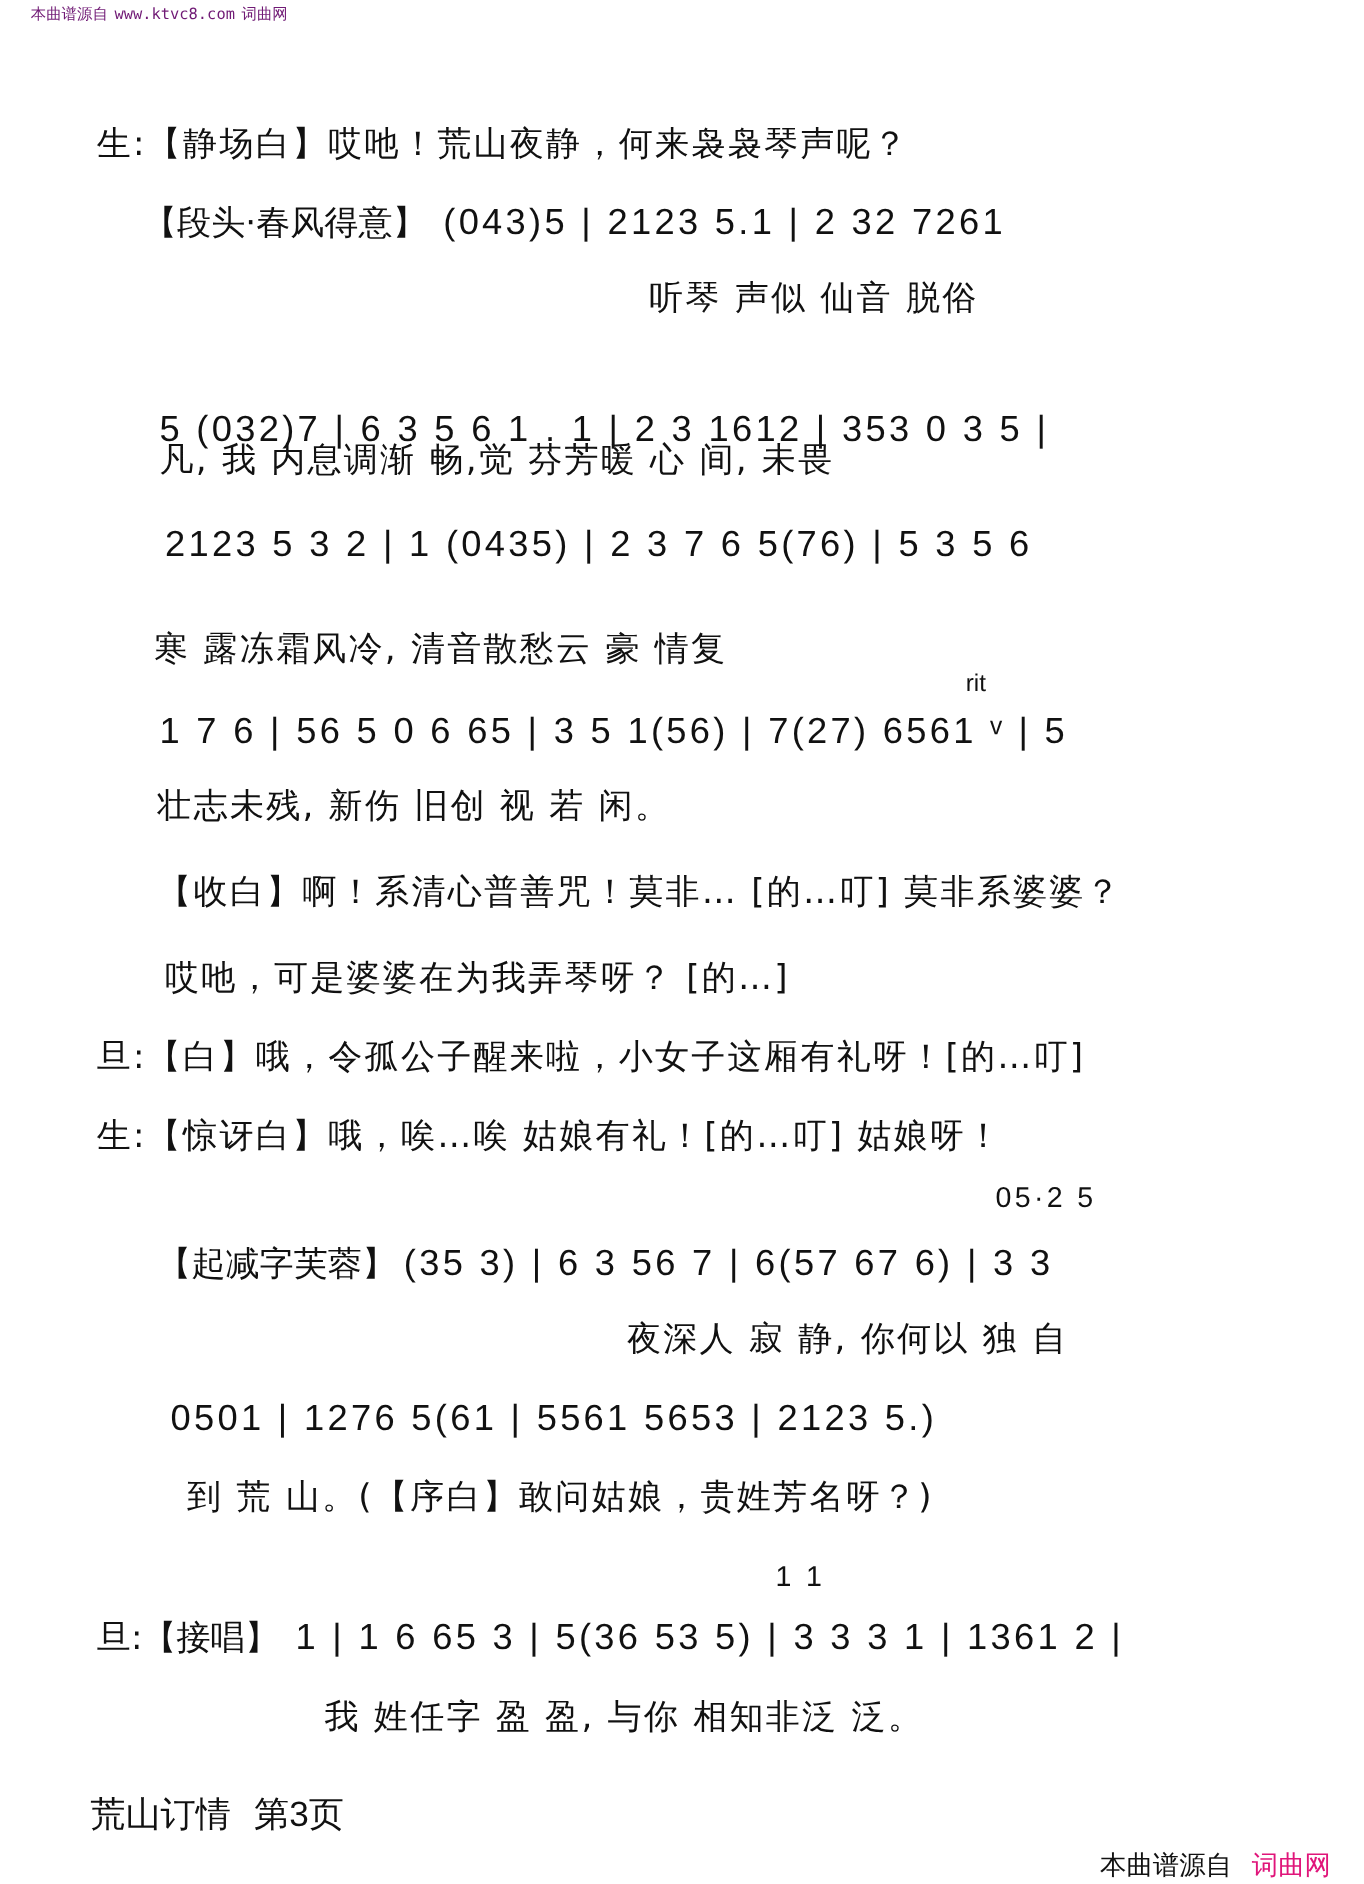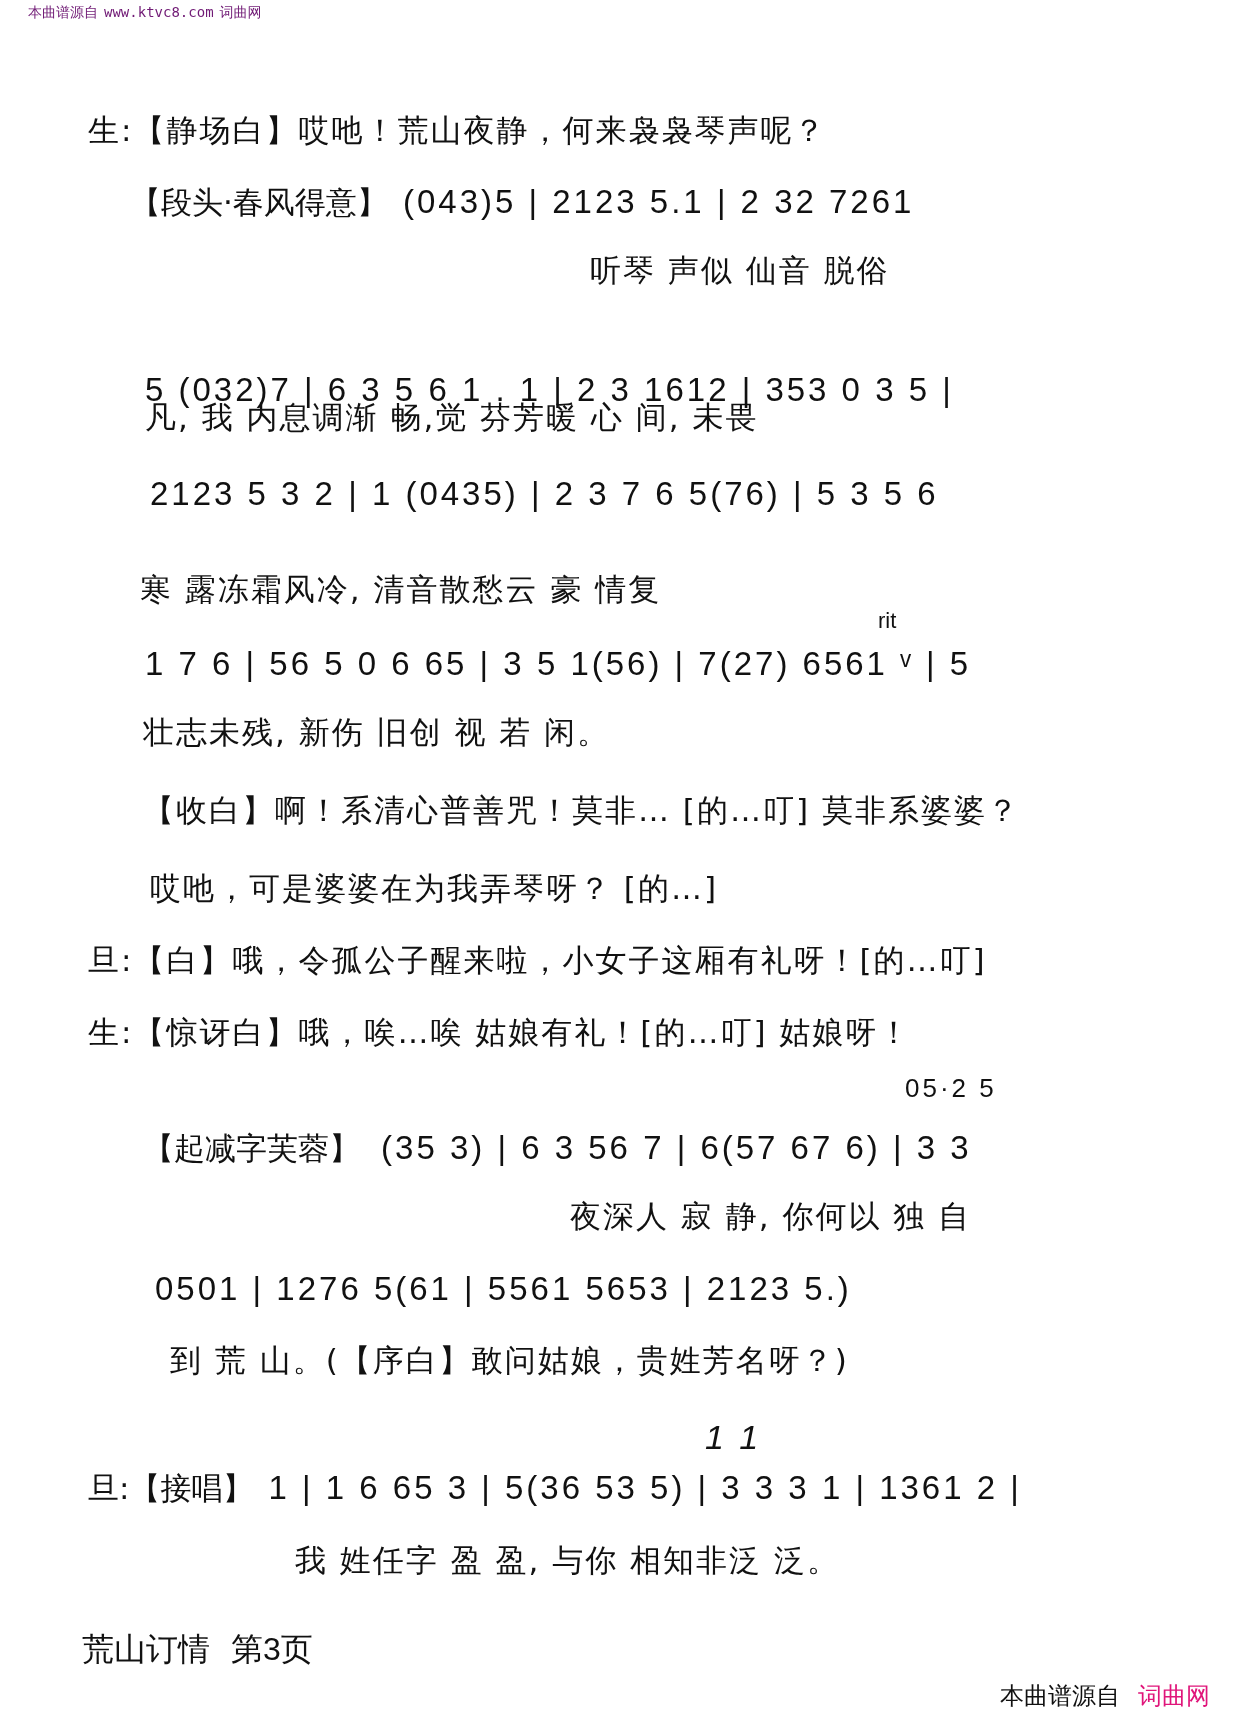--- a/index.html
+++ b/index.html
@@ -43,28 +43,28 @@
 <div class="abs lyrics" style="left:143px; top:712px;text-align:center;">壮志未残,     新伤  旧创       视     若       闲。</div>
 
 <div class="abs dialog" style="left:143px; top:790px;">【收白】啊！系清心普善咒！莫非… [的…叮] 莫非系婆婆？</div>
 <div class="abs dialog" style="left:150px; top:868px;">哎吔，可是婆婆在为我弄琴呀？ [的…]</div>
 <div class="abs dialog" style="left:88px; top:940px;">旦:【白】哦，令孤公子醒来啦，小女子这厢有礼呀！[的…叮]</div>
 <div class="abs dialog" style="left:88px; top:1012px;">生:【惊讶白】哦，唉…唉 姑娘有礼！[的…叮] 姑娘呀！</div>
 
 <div class="abs notes" style="left:905px; top:1073px; font-size:26px;">05·2 5</div>
 <div class="abs" style="left:143px; top:1128px;">
   <span class="label">【起减字芙蓉】</span>
-  <span class="notes" style="margin-left:16px;">(35 3) | 6 3  56 7 | 6(57  67 6) | 3 3</span>
+  <span class="notes" style="margin-left:2px;">(35 3) | 6 3  56 7 | 6(57  67 6) | 3 3</span>
 </div>
 <div class="abs lyrics" style="left:570px; top:1196px;">夜深人 寂  静,   你何以 独 自</div>
 
 <div class="abs notes" style="left:155px; top:1270px;">0501 | 1276  5(61 | 5561  5653 | 2123  5.)</div>
 <div class="abs lyrics" style="left:170px; top:1340px;">到 荒  山。(【序白】敢问姑娘，贵姓芳名呀？)</div>
 
-<div class="abs notes" style="left:705px; top:1418px; font-size:34px;font-style:italic;">1 1</div>
+<div class="abs notes" style="left:705px; top:1418px; font-size:26px;">1 1</div>
 <div class="abs" style="left:88px; top:1468px;">
   <span class="label">旦:【接唱】</span>
   <span class="notes" style="margin-left:10px;">1 | 1 6  65 3 | 5(36 53 5) | 3 3  3 1 | 1361 2 |</span>
 </div>
 <div class="abs lyrics" style="left:295px; top:1540px;">我 姓任字 盈 盈,    与你 相知非泛 泛。</div>
 
 <div class="abs footer-title">
   <span>荒山订情</span>
   <span style="margin-left:12px;">第3页</span>
 </div>

